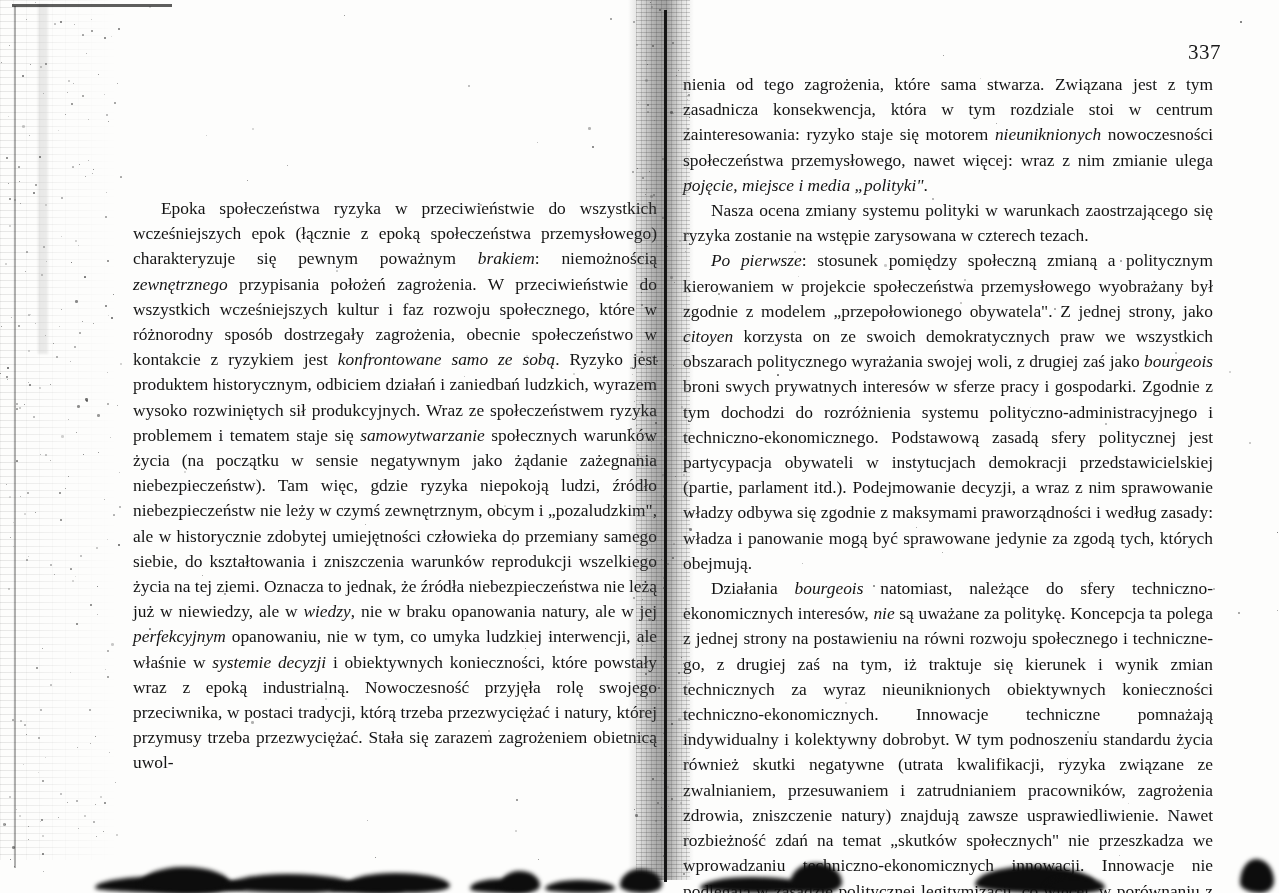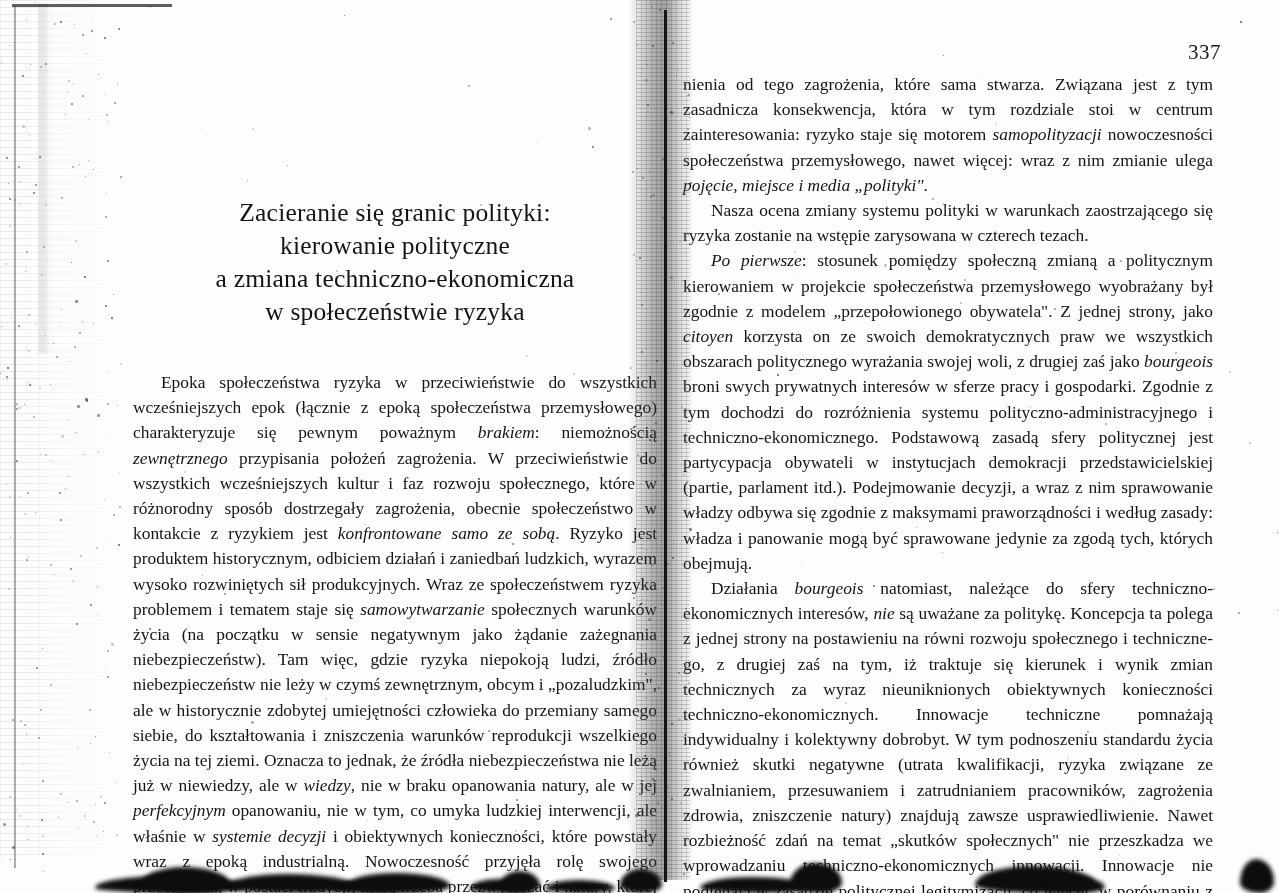--- a/index.html
+++ b/index.html
@@ -163,29 +163,25 @@
 
 <div id="page">
 
   <div class="scan-noise-left"></div>
   <div class="paper-top-edge"></div>
   <div class="paper-left-edge"></div>
 
   <div class="folio">337</div>
 
   <div class="col col-left">
-    <div class="chapter-title">Zacieranie się granic polityki:
-kierowanie polityczne
-a zmiana techniczno-ekonomiczna
-w społeczeństwie ryzyka</div>
     <p class="body">Epoka społeczeństwa ryzyka w przeciwieństwie do wszystkich wcześniejszych epok (łącznie z epoką społeczeństwa przemysłowego) charakteryzuje się pewnym poważnym <i>brakiem</i>: niemożnością <i>zewnętrznego</i> przypisania położeń zagrożenia. W przeciwieństwie do wszystkich wcześniejszych kultur i faz rozwoju społecznego, które w różnorodny sposób dostrzegały zagrożenia, obecnie społeczeństwo w kontakcie z ryzykiem jest <i>konfrontowane samo ze sobą</i>. Ryzyko jest produktem historycznym, odbiciem działań i zaniedbań ludzkich, wyrazem wysoko rozwiniętych sił produkcyjnych. Wraz ze społeczeństwem ryzyka problemem i tematem staje się <i>samowytwarzanie</i> społecznych warunków życia (na początku w sensie negatywnym jako żądanie zażegnania niebezpieczeństw). Tam więc, gdzie ryzyka niepokoją ludzi, źródło niebezpieczeństw nie leży w czymś zewnętrznym, obcym i „pozaludzkim", ale w historycznie zdobytej umiejętności człowieka do przemiany samego siebie, do kształtowania i zniszczenia warunków reprodukcji wszelkiego życia na tej ziemi. Oznacza to jednak, że źródła niebezpieczeństwa nie leżą już w niewiedzy, ale w <i>wiedzy</i>, nie w braku opanowania natury, ale w jej <i>perfekcyjnym</i> opanowaniu, nie w tym, co umyka ludzkiej interwencji, ale właśnie w <i>systemie decyzji</i> i obiektywnych konieczności, które powstały wraz z epoką industrialną. Nowoczesność przyjęła rolę swojego przeciwnika, w postaci tradycji, którą trzeba przezwyciężać i natury, której przymusy trzeba przezwyciężać. Stała się zarazem zagrożeniem  obietnicą uwol-</p>
   </div>
 
   <div class="col col-right">
-    <p class="body cont">nienia od tego zagrożenia, które sama stwarza. Związana jest z tym zasadnicza konsekwencja, która w tym rozdziale stoi w centrum zainteresowania: ryzyko staje się motorem <i>samopolityzacji</i> nowoczesności społeczeństwa przemysłowego, nawet więcej: wraz z nim zmianie ulega <i>pojęcie, miejsce i media „polityki"</i>.</p>
+    <p class="body cont">nienia od tego zagrożenia, które sama stwarza. Związana jest z tym zasadnicza konsekwencja, która w tym rozdziale stoi w centrum zainteresowania: ryzyko staje się motorem <i>nieuniknionych</i> nowoczesności społeczeństwa przemysłowego, nawet więcej: wraz z nim zmianie ulega <i>pojęcie, miejsce i media „polityki"</i>.</p>
     <p class="body">Nasza ocena zmiany systemu polityki w warunkach zaostrzającego się ryzyka zostanie na wstępie zarysowana w czterech tezach.</p>
     <p class="body"><i>Po pierwsze</i>: stosunek pomiędzy społeczną zmianą a politycznym kierowaniem w projekcie społeczeństwa przemysłowego wyobrażany był zgodnie z modelem „przepołowionego obywatela". Z jednej strony, jako <i>citoyen</i> korzysta on ze swoich demokratycznych praw we wszystkich obszarach politycznego wyrażania swojej woli, z drugiej zaś jako <i>bourgeois</i> broni swych prywatnych interesów w sferze pracy i gospodarki. Zgodnie z tym dochodzi do rozróżnienia systemu polityczno-administracyjnego i techniczno-ekonomicznego. Podstawową zasadą sfery politycznej jest partycypacja obywateli w instytucjach demokracji przedstawicielskiej (partie, parlament itd.). Podejmowanie decyzji, a wraz z nim sprawowanie władzy odbywa się zgodnie z maksymami praworządności i według zasady: władza i panowanie mogą być sprawowane jedynie za zgodą tych, których obejmują.</p>
     <p class="body">Działania <i>bourgeois</i> natomiast, należące do sfery techniczno-ekonomicznych interesów, <i>nie</i> są uważane za politykę. Koncepcja ta polega z jednej strony na postawieniu na równi rozwoju społecznego i techniczne-go, z drugiej zaś na tym, iż traktuje się kierunek i wynik zmian technicznych za wyraz nieuniknionych obiektywnych konieczności techniczno-ekonomicznych. Innowacje techniczne pomnażają indywidualny i kolektywny dobrobyt. W tym podnoszeniu standardu życia również skutki negatywne (utrata kwalifikacji, ryzyka związane ze zwalnianiem, przesuwaniem i zatrudnianiem pracowników, zagrożenia zdrowia, zniszczenie natury) znajdują zawsze usprawiedliwienie. Nawet rozbieżność zdań na temat „skutków społecznych" nie przeszkadza we wprowadzaniu techniczno-ekonomicznych innowacji. Innowacje nie podlegają w zasadzie politycznej legitymizacji, co więcej, w porównaniu z demokratyczno-administracyjnymi procedurami i działaniami implementacyjnymi mają siłę</p>
   </div>
 
   <div class="gutter"></div>
   <div class="gutter-speckle"></div>
   <div class="gutter-line"></div>
 
   <div class="bottom-smudges">

